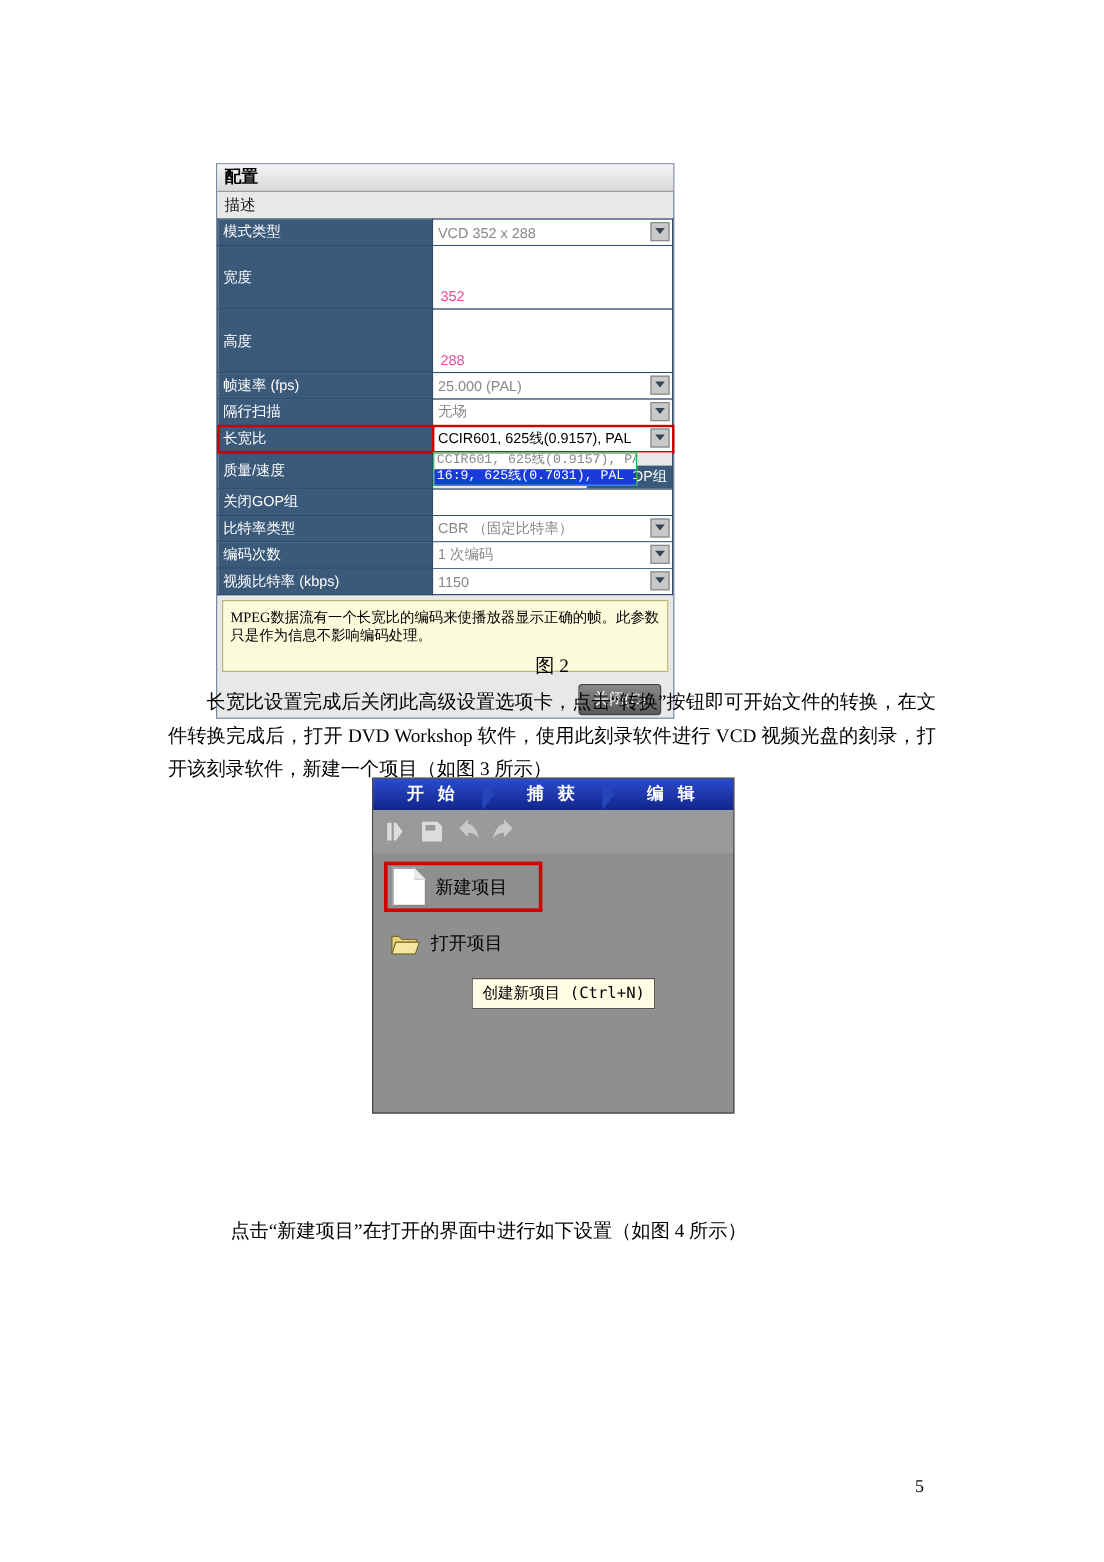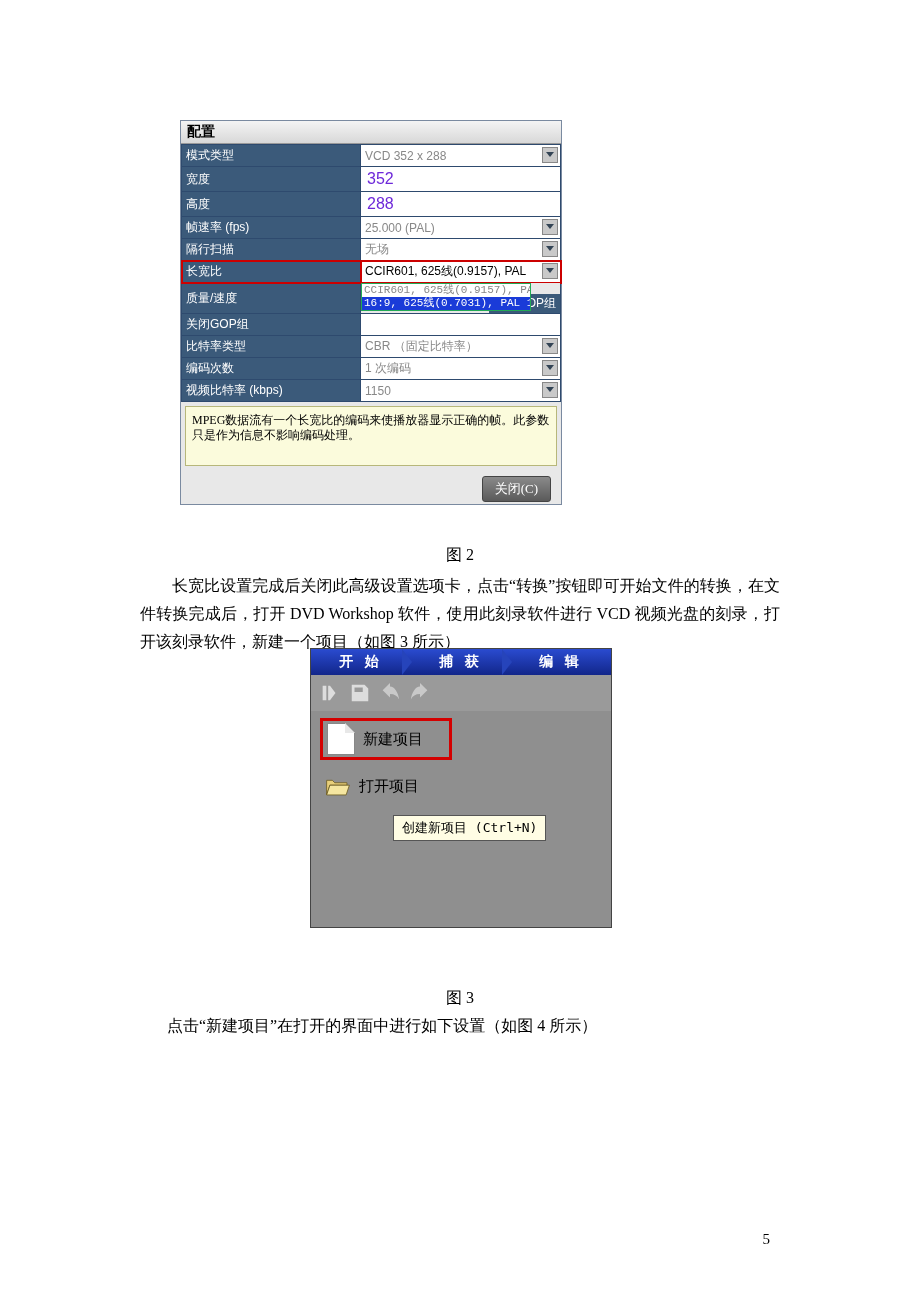--- a/index.html
+++ b/index.html
@@ -1,25 +1,25 @@
 <!DOCTYPE html>
 <html><head>
 <meta charset="utf-8">
 <style>
   body { margin:0; background:#fff; font-family:"SimSun","宋体",serif; font-size:16px; color:#000; }
   .page { width:920px; height:1302px; position:relative; box-sizing:border-box; padding:0; }
   
-  .fig2 { position:absolute; left:180px; top:120px; width:380px; border:1px solid #7a8aa0; background:#e8e8e8; }
+  .fig2 { position:absolute; left:180px; top:136px; width:380px; border:1px solid #7a8aa0; background:#e8e8e8; }
   .fig2-titlebar { background:linear-gradient(#f4f4f4,#d8d8d8); border-bottom:1px solid #999; padding:2px 6px; font-weight:bold; font-size:14px; font-family:"SimSun",serif; }
   .fig2-sub { padding:2px 6px; font-size:13px; color:#222; }
   .grid { width:100%; border-collapse:collapse; font-size:12px; font-family:"Microsoft YaHei","SimSun",sans-serif; }
   .grid td { border:1px solid #2e4a6e; padding:2px 4px; height:17px; }
   .lab { background:#3b5a7a; color:#fff; width:170px; }
   .val { background:#fff; color:#888; position:relative; }
-  .val input[type=text] { border:none; width:100%; font-size:16px; color:#6d28d9; background:transparent; font-family:inherit; }
+  .val input[type=text] { border:none; width:100%; font-size:12px; color:#ec4899; background:transparent; font-family:inherit;margin-top:32px; }
   .drop { position:relative; }
   .drop::after { content:""; position:absolute; right:2px; top:2px; width:14px; height:14px; background:#c9c9c9; border:1px solid #888; }
   .drop .tri { position:absolute; right:6px; top:7px; width:0;height:0;border-left:4px solid transparent;border-right:4px solid transparent;border-top:5px solid #345; z-index:2;}
   .row-ratio .lab { outline:2px solid #c00; outline-offset:-1px; }
   .row-ratio .val { outline:2px solid #c00; outline-offset:-1px; color:#000; font-weight:normal; }
   .ratio-list { position:absolute; z-index:5; border:1px solid #2a5; background:#fff; font-size:11px; font-family:"Courier New",monospace; line-height:13px; width:168px; }
   .ratio-list div { padding:0 2px; white-space:nowrap; overflow:hidden; }
   .ratio-list .sel { background:#1a3bd8; color:#fff; }
   .gop-label { background:#3b5a7a; color:#fff; font-size:12px; padding:1px 4px; display:inline-block; }
   .info-box { margin:4px; border:1px solid #b7b77a; background:#fbfbdc; padding:6px; font-size:12px; line-height:15px; min-height:46px; font-family:"SimSun",serif; }
@@ -36,30 +36,31 @@
   .toolbar { height:36px; background:#9a9a9a; display:flex; align-items:center; gap:8px; padding:0 8px; }
   .tool-ico { width:22px; height:22px; }
   .vcd-bar { height:22px; background:#6b6b6b; color:#e6e6e6; font-size:13px; display:flex; align-items:center; justify-content:center; letter-spacing:2px; }
   .proj-area { padding:10px 12px; }
   .proj-item { display:flex; align-items:center; gap:8px; font-size:15px; color:#000; padding:4px 2px; cursor:pointer;}
   .newproj-hi { outline:3px solid #d40000; outline-offset:0; padding:2px 4px; width:118px;}
   .file-ico { width:26px;height:30px; background:#fff; border:1px solid #888; position:relative;}
   .file-ico::before{content:"";position:absolute;right:-1px;top:-1px;width:0;height:0;border-top:10px solid #8f8f8f;border-left:10px solid #e8e8e8;}
   .open-ico { width:26px;height:22px;}
   .tooltip { position:absolute; left:70px; top:166px; background:#fffde4; border:1px solid #555; padding:3px 8px; font-size:13px; font-family:"SimSun",monospace; white-space:nowrap;margin-left:12px; }
-  .bodytext3 { position:absolute; left:167px; width:560px; font-size:16px; }
+  .bodytext3 { position:absolute; left:192px; width:560px; font-size:16px; }
   .pagenum { position:absolute; right:150px; bottom:54px; font-size:15px; }
 </style>
 </head>
 <body>
 
 <div class="page">
 
   <div class="fig2">
     <div class="fig2-titlebar">配置</div>
+    <div class="fig2-sub">描述</div>
     <table class="grid">
       <tbody>
           <tr>
             <td class="lab">模式类型</td>
           <td class="val drop"><span>VCD  352 x 288</span><span class="tri"></span></td>
           </tr>
       <tr>
             <td class="lab">宽度</td>
           <td class="val"><input type="text" value="352" style=""></td>
           </tr>
@@ -147,18 +148,17 @@
         <svg class="open-ico" viewBox="0 0 32 26">
             <path fill="#e8cf7a" stroke="#6a5a20" d="M2 6h7l3 3h15v3H6l-4 12V6z"></path>
             <path fill="#f5e6a0" stroke="#6a5a20" d="M6 12h24l-4 12H2z"></path>
           </svg>
         <span>打开项目</span>
       </div>
     </div>
     <div class="tooltip">创建新项目  (Ctrl+N)</div>
   </div>
 
-  <div class="caption" style="top:988px">图 3</div>
 
   <div class="bodytext3" style="top:1016px">点击“新建项目”在打开的界面中进行如下设置（如图 4 所示）</div>
 
   <div class="pagenum">5</div>
 </div>
 
 </body></html>

